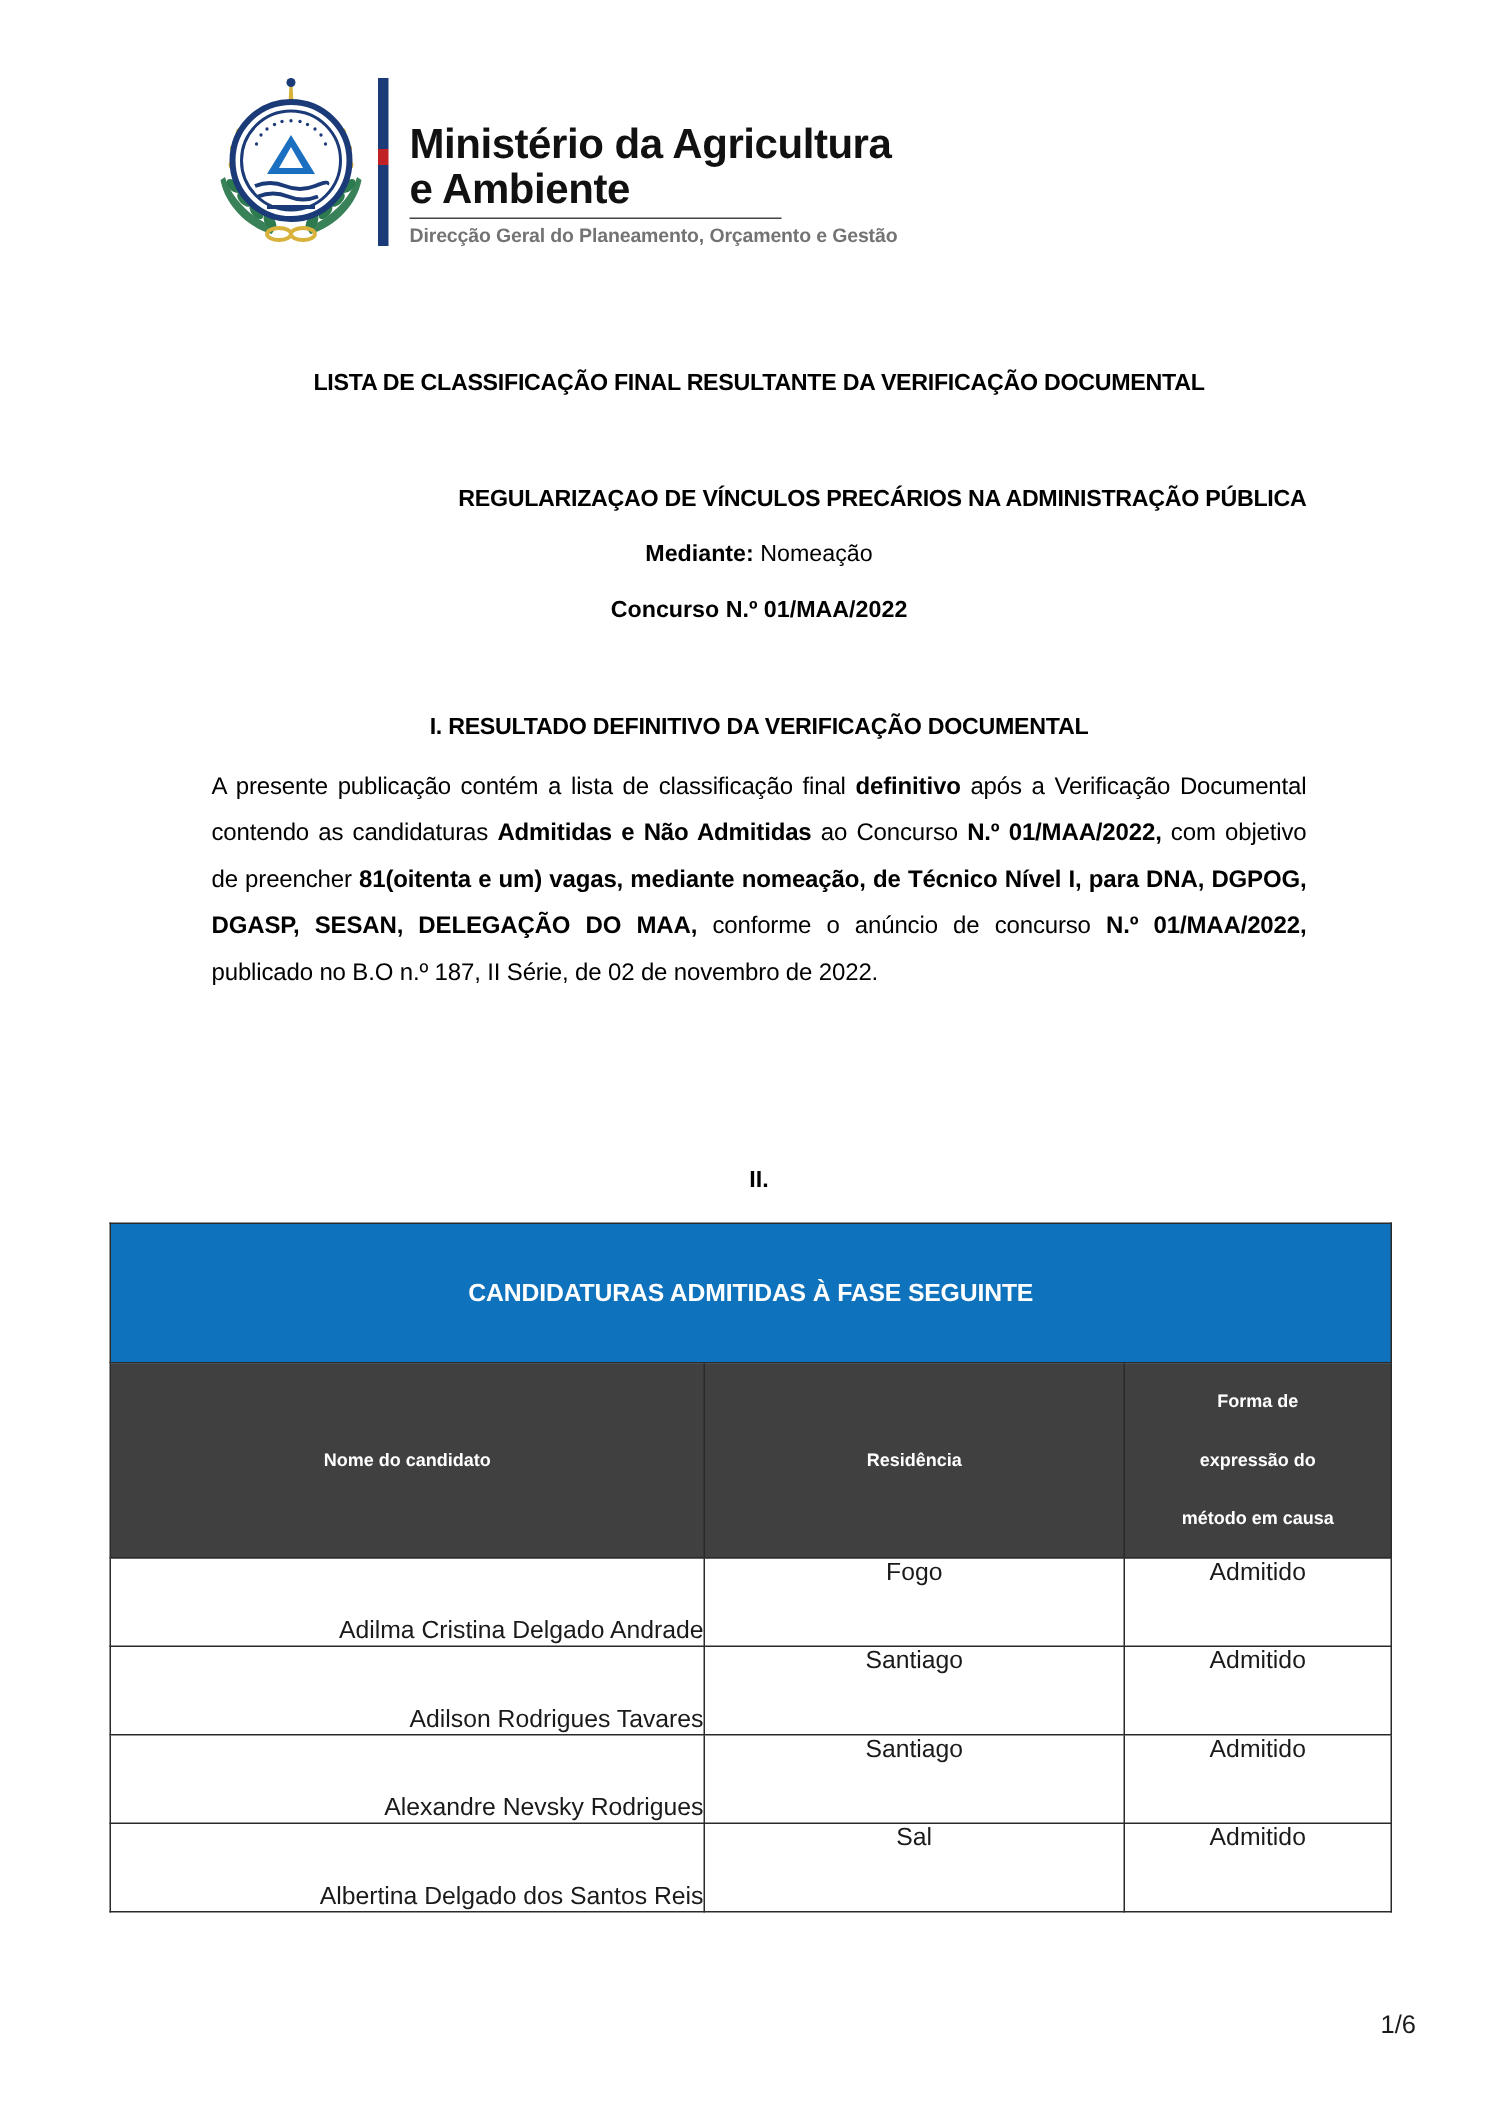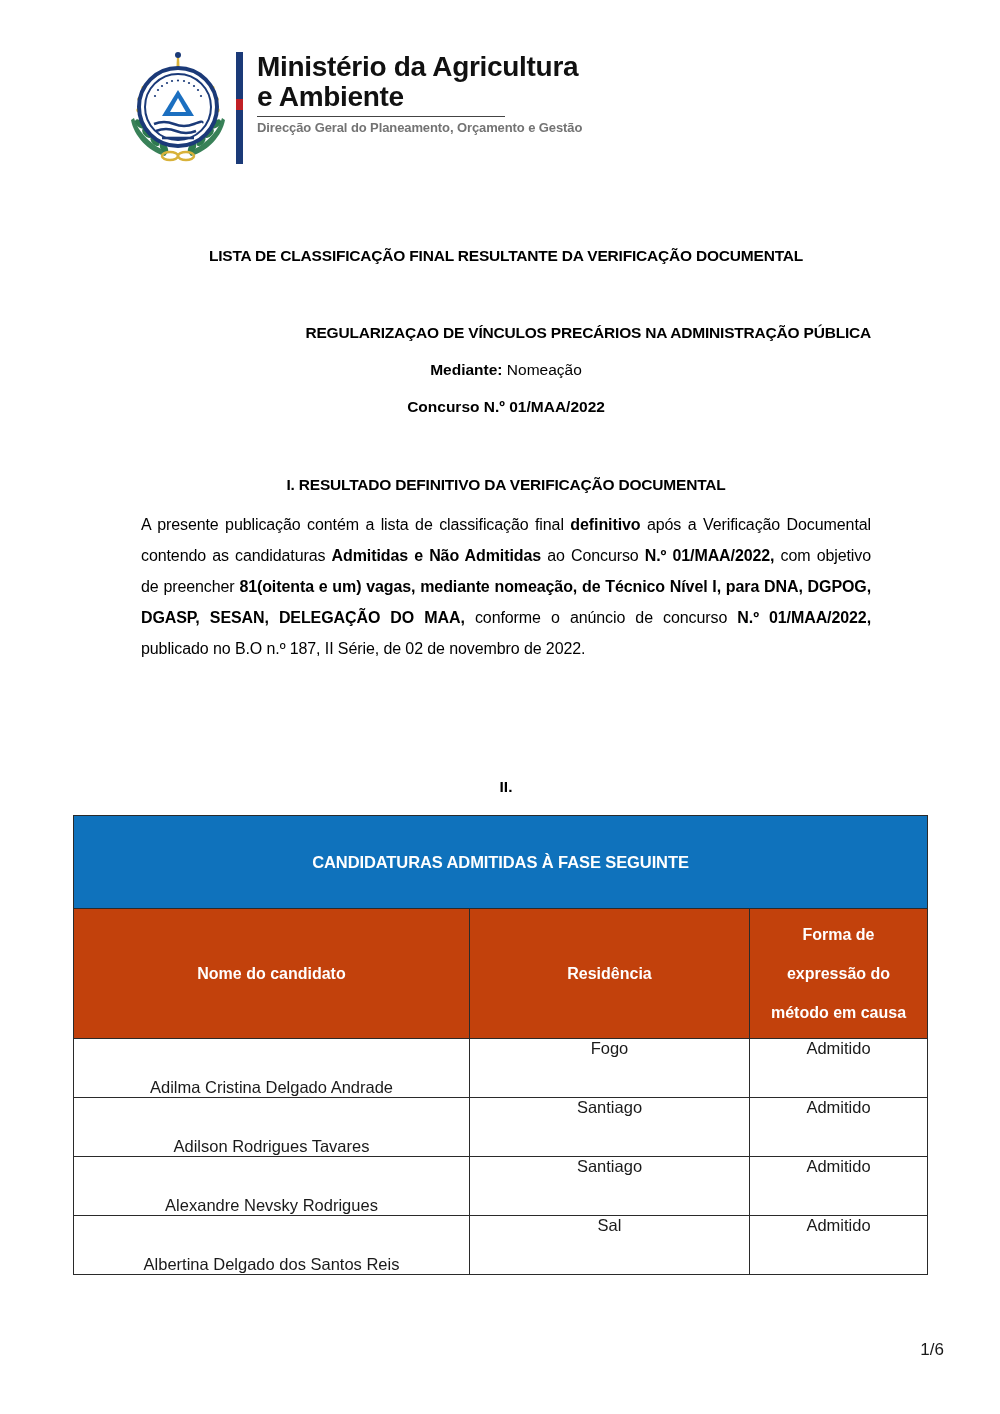--- a/index.html
+++ b/index.html
@@ -13,24 +13,24 @@
     background: #ffffff;
     font-family: "Liberation Sans", sans-serif;
     color: #000000;
     position: relative;
     overflow: hidden;
   }
 
   
   .letterhead {
     position: absolute;
-    left: 124px;
+    left: 140px;
     top: 52px;
     display: flex;
-    align-items: flex-start;
+    align-items: flex-end;
     gap: 0px;
   }
   .emblem {
     width: 108px;
     height: 112px;
     flex: 0 0 auto;
   }
   .logo-bar {
     width: 7px;
     align-self: stretch;
@@ -175,34 +175,34 @@
     background: #0f72bc;
     color: #ffffff;
     text-align: center;
     font-size: 16.5px;
     font-weight: bold;
     letter-spacing: -0.1px;
     height: 92px;
     vertical-align: middle;
   }
   .hdr-cell {
-    background: #c2410c;
+    background: #404040;
     color: #ffffff;
     text-align: center;
-    font-size: 16px;
+    font-size: 12px;
     font-weight: bold;
     height: 129px;
     vertical-align: middle;
     line-height: 39px;
   }
   .hdr-cell.multi { line-height: 39px; }
 
   .cell-name {
     height: 58px;
-    text-align: center;
+    text-align: right;
     font-size: 16.5px;
     vertical-align: bottom;
     padding-bottom: 9px;
     color: #1a1a1a;
   }
   .cell-res, .cell-forma {
     height: 58px;
     text-align: center;
     font-size: 16.5px;
     vertical-align: top;

